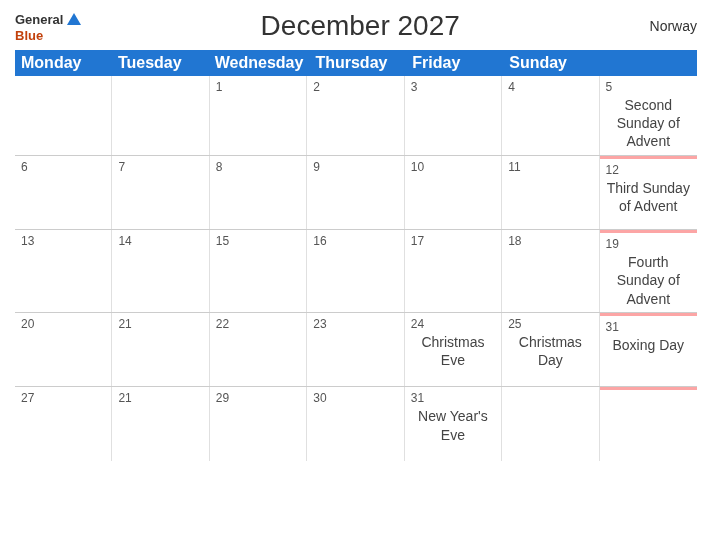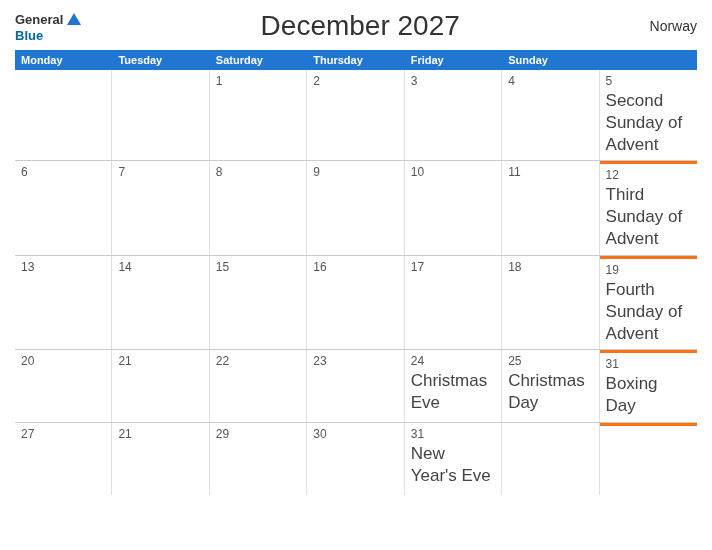--- a/index.html
+++ b/index.html
@@ -30,21 +30,21 @@
     }
     .logo-general {
       font-size: 13px;
       font-weight: bold;
       color: #333;
       line-height: 1;
     }
     .logo-blue {
       font-size: 13px;
       font-weight: bold;
-      color: #0369a1;
+      color: #c2410c;
       line-height: 1;
     }
     .month-title {
       font-size: 28px;
       font-weight: 300;
       color: #333;
       text-align: center;
       flex: 1;
     }
     .country {
@@ -59,21 +59,21 @@
       display: flex;
       flex-direction: column;
     }
     .day-headers {
       display: grid;
       grid-template-columns: repeat(7, 1fr);
       background: #2176d2;
     }
     .day-header {
       color: #fff;
-      font-size: 11px;
+      font-size: 16px;
       font-weight: bold;
       padding: 4px 6px;
       text-align: left;
     }
     .weeks {
       flex: 1;
       display: flex;
       flex-direction: column;
     }
     .week-row {
@@ -92,34 +92,35 @@
       position: relative;
       min-height: 72px;
     }
     .day-cell:last-child {
       border-right: none;
     }
     .day-cell.empty {
       background: #fff;
     }
     .day-cell.sunday {
-      border-top: 3px solid #f97316;
+      border-top: 3px solid #fca5a5;
     }
     .day-number {
       font-size: 12px;
       color: #555;
       font-weight: normal;
       display: block;
       margin-bottom: 2px;
     }
     .day-event {
-      font-size: 17px;
+      font-size: 14px;
       color: #444;
       line-height: 1.3;
       margin-top: 2px;
+      text-align: center;
     }
     .week-row:first-child .day-cell {
       border-top: none;
     }
   </style>
 </head>
 <body>
 
 <div class="calendar-container">
   <div class="header">
@@ -133,21 +134,21 @@
       <span class="logo-blue">Blue</span>
     </div>
     <div class="month-title">December 2027</div>
     <div class="country">Norway</div>
   </div>
 
   <div class="calendar-grid">
     <div class="day-headers">
     <div class="day-header">Monday</div>
         <div class="day-header">Tuesday</div>
-        <div class="day-header">Saturday</div>
+        <div class="day-header">Wednesday</div>
         <div class="day-header">Thursday</div>
         <div class="day-header">Friday</div>
         <div class="day-header">Sunday</div>
       </div>
     <div class="weeks">
     <div class="week-row">
           <div class="day-cell empty"></div>
           <div class="day-cell empty"></div>
           <div class="day-cell">
             <span class="day-number">1</span>

